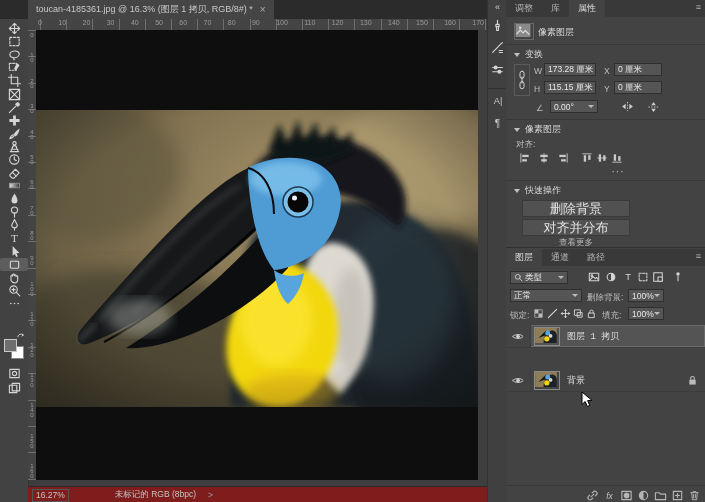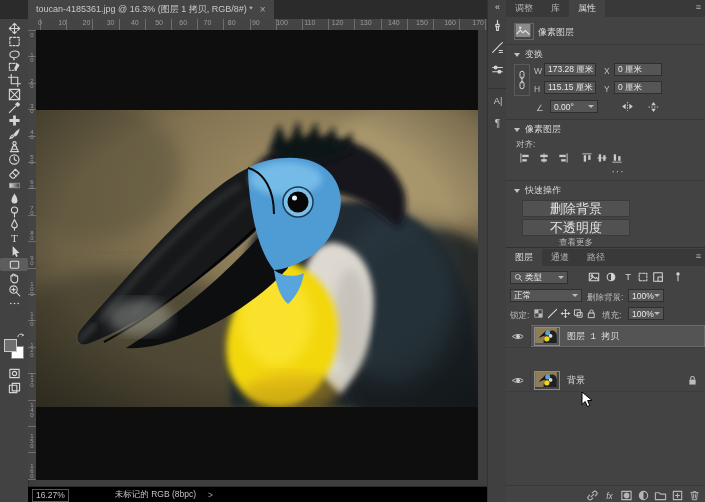--- a/index.html
+++ b/index.html
@@ -23,21 +23,21 @@
     background-image:repeating-linear-gradient(to right,#6e6e6e 0 1px,transparent 1px 26.2px);background-position:12px 0;}
   .rulerh-l{position:absolute;left:10px;right:3px;top:0;height:11px;display:flex;justify-content:space-between;font-size:7px;color:#9b9b9b;}
   .rulerv{left:28px;top:30px;width:8px;height:450px;background:#444;border-right:1px solid #2e2e2e;
     background-image:repeating-linear-gradient(to bottom,#6e6e6e 0 1px,transparent 1px 26.4px);}
   .rulerv-l{position:absolute;top:2px;bottom:2px;left:0;width:8px;display:flex;flex-direction:column;justify-content:space-between;align-items:center;font-size:6px;color:#9b9b9b;}
   .rulerv-l span{writing-mode:vertical-lr;text-orientation:upright;letter-spacing:-1px;}
   
   .canvas{left:36px;top:30px;width:451px;height:456px;background:#3e3e3e;}
   .docarea{position:absolute;left:0;top:0;width:442px;height:450px;background:#0e0e0e;}
   
-  .statusbar{left:28px;top:486px;width:459px;height:16px;background:#000000;border-top:1px solid #2a2a2a;display:flex;align-items:center;font-size:8.5px;color:#c3c3c3;}
+  .statusbar{left:28px;top:486px;width:459px;height:16px;background:#7f1d1d;border-top:1px solid #2a2a2a;display:flex;align-items:center;font-size:8.5px;color:#c3c3c3;}
   .zoombox{margin-left:4px;border:1px solid #555;padding:0 3px;height:11px;line-height:11px;}
   
   .dock{left:487px;top:0;width:19px;height:502px;background:#404040;border-left:1px solid #333;border-right:1px solid #333;}
   .dock .db{width:19px;height:22px;display:flex;align-items:center;justify-content:center;color:#ccc;}
   
   .panels{left:506px;top:0;width:199px;height:502px;background:#434343;}
   .ptabs{position:absolute;left:0;top:0;width:199px;height:17px;background:#393939;display:flex;font-size:9px;color:#b5b5b5;}
   .ptab{padding:0 9px;display:flex;align-items:center;height:17px;}
   .ptab.on{background:#434343;color:#dcdcdc;}
   .pmenu{position:absolute;right:4px;top:2px;font-size:9px;color:#b5b5b5;}
@@ -486,21 +486,21 @@
             <rect x="7.8" y="4.5" width="2.5" height="5" fill="#c9c9c9"></rect>
           </svg>
         </div>
       <div class="abs" style="left:100px;top:166px;width:24px;text-align:center;font-size:10px;color:#c0c0c0;letter-spacing:1px">···</div>
       <div class="sep" style="top:180px"></div>
       <div class="abs sec-title" style="left:8px;top:184px">
           <span class="tri"></span>
           <span>快速操作</span>
         </div>
       <div class="qbtn" style="top:200px">删除背景</div>
-      <div class="qbtn" style="top:219px">不透明度</div>
+      <div class="qbtn" style="top:219px">对齐并分布</div>
       <div class="abs" style="left:0;top:237px;width:140px;text-align:center;font-size:8.5px;color:#b3b3b3">查看更多</div>
     </div>
 
     <div class="sep" style="top:247px;background:#303030"></div>
 
     <div class="abs" style="left:0;top:249px;width:199px;height:253px">
       <div class="ptabs">
         <div class="ptab on">图层</div>
         <div class="ptab">通道</div>
         <div class="ptab">路径</div>

